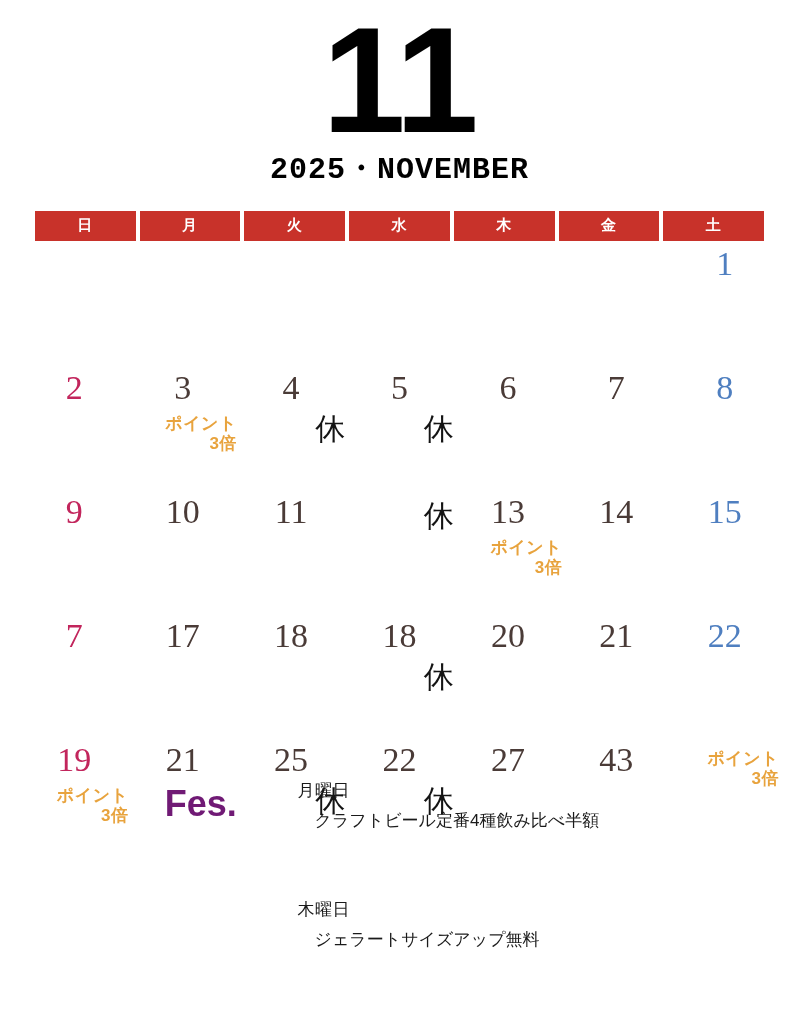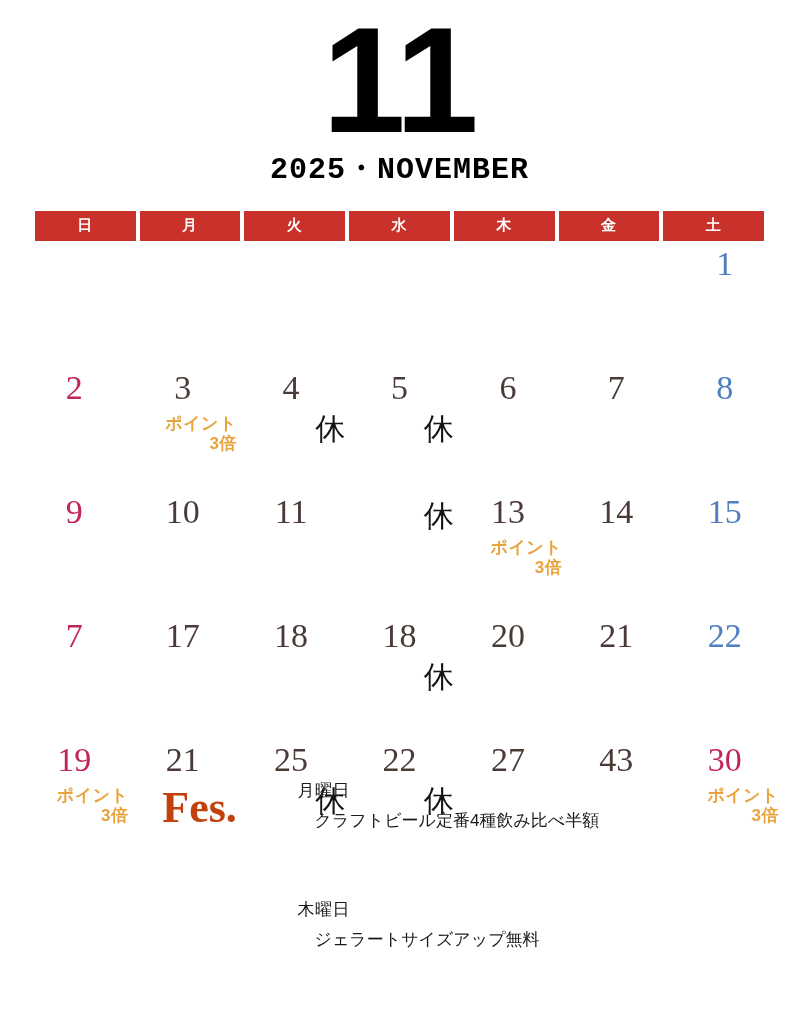--- a/index.html
+++ b/index.html
@@ -100,24 +100,24 @@
     font-weight: bold;
     letter-spacing: 0.5px;
   }
   .note-closed {
     color: #141414;
     font-size: 30px;
     font-family: "Liberation Serif", serif;
     line-height: 1.0;
   }
   .note-fes {
-    color: #c2410c;
-    font-size: 44px;
-    font-weight: bold;
-    font-family: Liberation Serif, serif;
+    color: #701a75;
+    font-size: 36px;
+    font-weight: bold;
+    font-family: Liberation Sans, sans-serif;
     line-height: 1.0;
   }
 
   
   .footer {
     position: absolute;
     left: 0;
     right: 0;
     bottom: 40px;
     display: flex;
@@ -285,21 +285,20 @@
           <div class="note-closed">休</div>
         </div>
       </div>
       <div class="day-cell">
         <span class="day-number">27</span>
       </div>
       <div class="day-cell">
         <span class="day-number">43</span>
       </div>
       <div class="day-cell">
-        <span class="day-number sun">30</span>
         <div class="notes">
           <div class="note-point">ポイント</div>
           <div class="note-point">3倍</div>
         </div>
       </div>
       <div class="day-cell">
         <span class="day-number empty"></span>
       </div>
       <div class="day-cell">
         <span class="day-number empty"></span>

